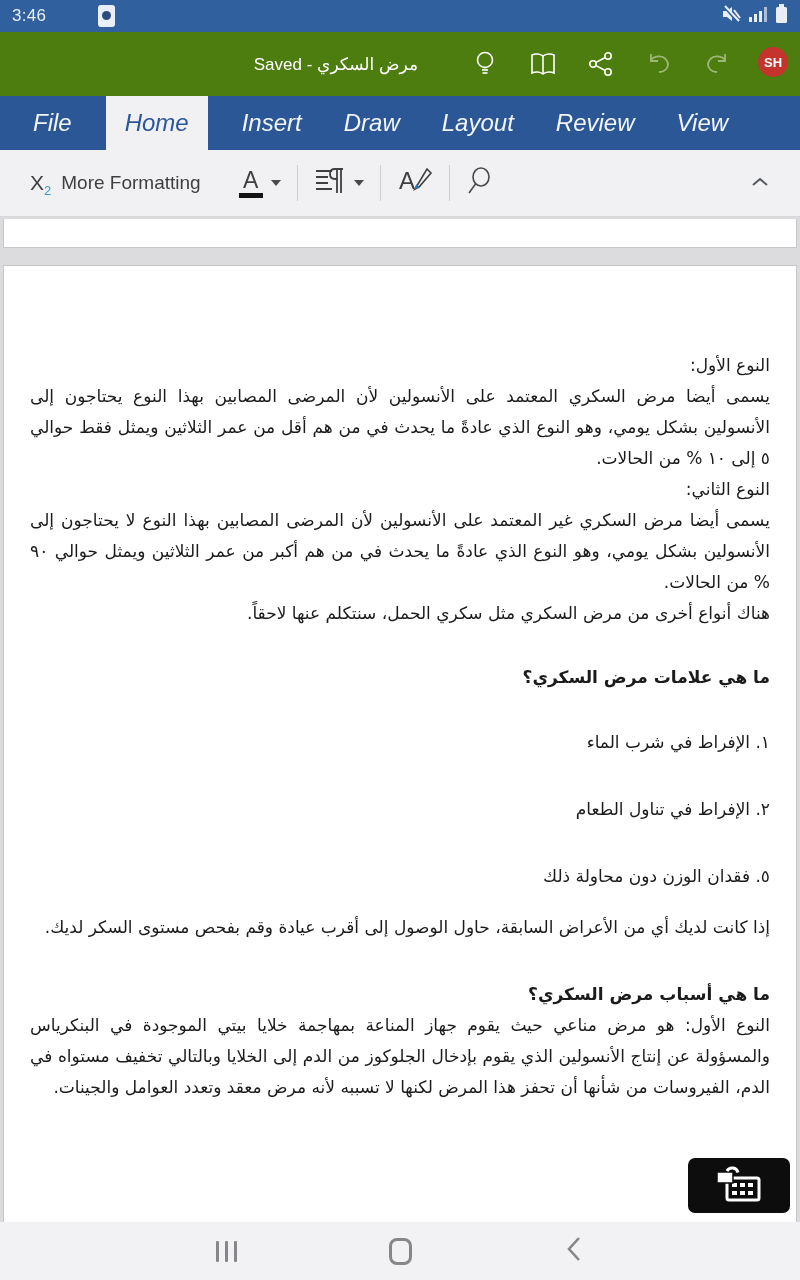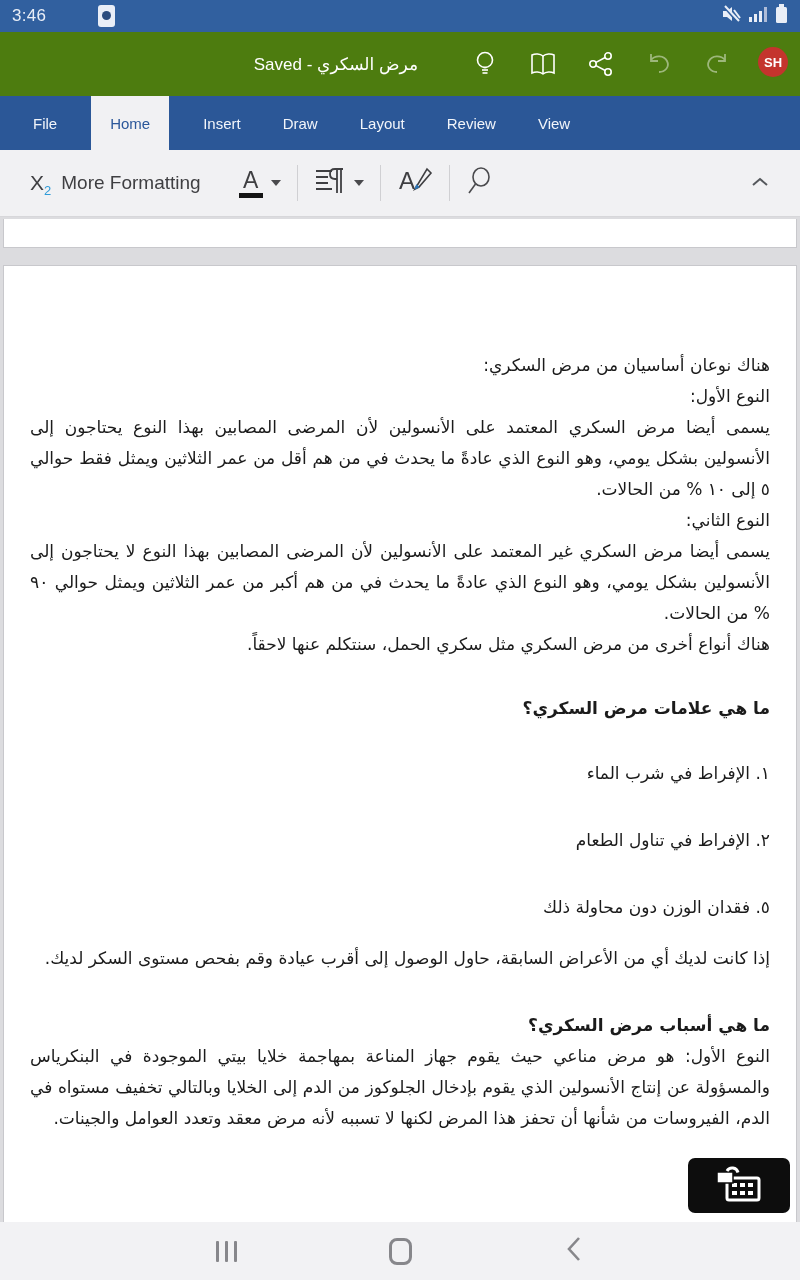--- a/index.html
+++ b/index.html
@@ -28,22 +28,22 @@
   }
   .doc-title { color:#fff; font-size:17px; margin-right:50px; direction:rtl; }
   .tb-icons { display:flex; align-items:flex-start; gap:24px; }
   .tb-btn { width:34px; height:34px; display:flex; align-items:center; justify-content:center; }
   .tb-btn.dim svg { opacity:.45; }
   .avatar { width:30px; height:30px; border-radius:50%; background:#c4342d; color:#fff;
     font-size:13px; font-weight:bold; display:flex; align-items:center; justify-content:center; }
 
   
   .tab-row { height:54px; background:#2b5797; display:flex; align-items:stretch; padding:0 12px; }
-  .tab { color:#f2f5fa; font-size:15px; display:flex; align-items:center;
-    padding:0 8px; margin:0 13px; cursor:default; }
+  .tab { color:#f2f5fa; font-size:24px; display:flex; align-items:center;
+    padding:0 8px; margin:0 13px; cursor:default;font-style:italic; }
   .tab.active { background:#f1f1f3; color:#2b579a; padding:0 19px; margin:0 13px; }
 
   
   .toolbar { height:67px; background:#f1f1f3; border-bottom:1px solid #d7d7da;
     display:flex; align-items:center; padding:0 30px 0 30px; color:#3f3f42; }
   .tool-group { display:flex; align-items:center; }
   .more-fmt { display:flex; align-items:center; gap:10px; font-size:19px; }
   .xsub { display:flex; align-items:flex-end; }
   .xsub .x { font-size:21px; }
   .xsub .s { font-size:13px; color:#2f9bd8; transform:translateY(3px); }
@@ -231,21 +231,20 @@
         <polyline points="3,9 10,3 17,9"></polyline>
       </svg>
     </span>
   </span>
 </div>
 
 <div class="doc-area">
   <div class="page-prev"></div>
   <div class="page-gap"></div>
   <div class="page">
-    <p>هناك نوعان أساسيان من مرض السكري:</p>
     <p>النوع الأول:</p>
     <p>يسمى أيضا مرض السكري المعتمد على الأنسولين لأن المرضى المصابين بهذا النوع يحتاجون إلى الأنسولين بشكل يومي، وهو النوع الذي عادةً ما يحدث في من هم أقل من عمر الثلاثين ويمثل فقط حوالي ٥ إلى ١٠ % من الحالات.</p>
     <p>النوع الثاني:</p>
     <p>يسمى أيضا مرض السكري غير المعتمد على الأنسولين لأن المرضى المصابين بهذا النوع لا يحتاجون إلى الأنسولين بشكل يومي، وهو النوع الذي عادةً ما يحدث في من هم أكبر من عمر الثلاثين ويمثل حوالي ٩٠ % من الحالات.</p>
     <p>هناك أنواع أخرى من مرض السكري مثل سكري الحمل، سنتكلم عنها لاحقاً.</p>
     <p class="h mt-sec">ما هي علامات مرض السكري؟</p>
     <p class="li">١. الإفراط في شرب الماء</p>
     <p class="li">٢. الإفراط في تناول الطعام</p>
     <p class="li">٥. فقدان الوزن دون محاولة ذلك</p>
     <p class="mt-note">إذا كانت لديك أي من الأعراض السابقة، حاول الوصول إلى أقرب عيادة وقم بفحص مستوى السكر لديك.</p>

